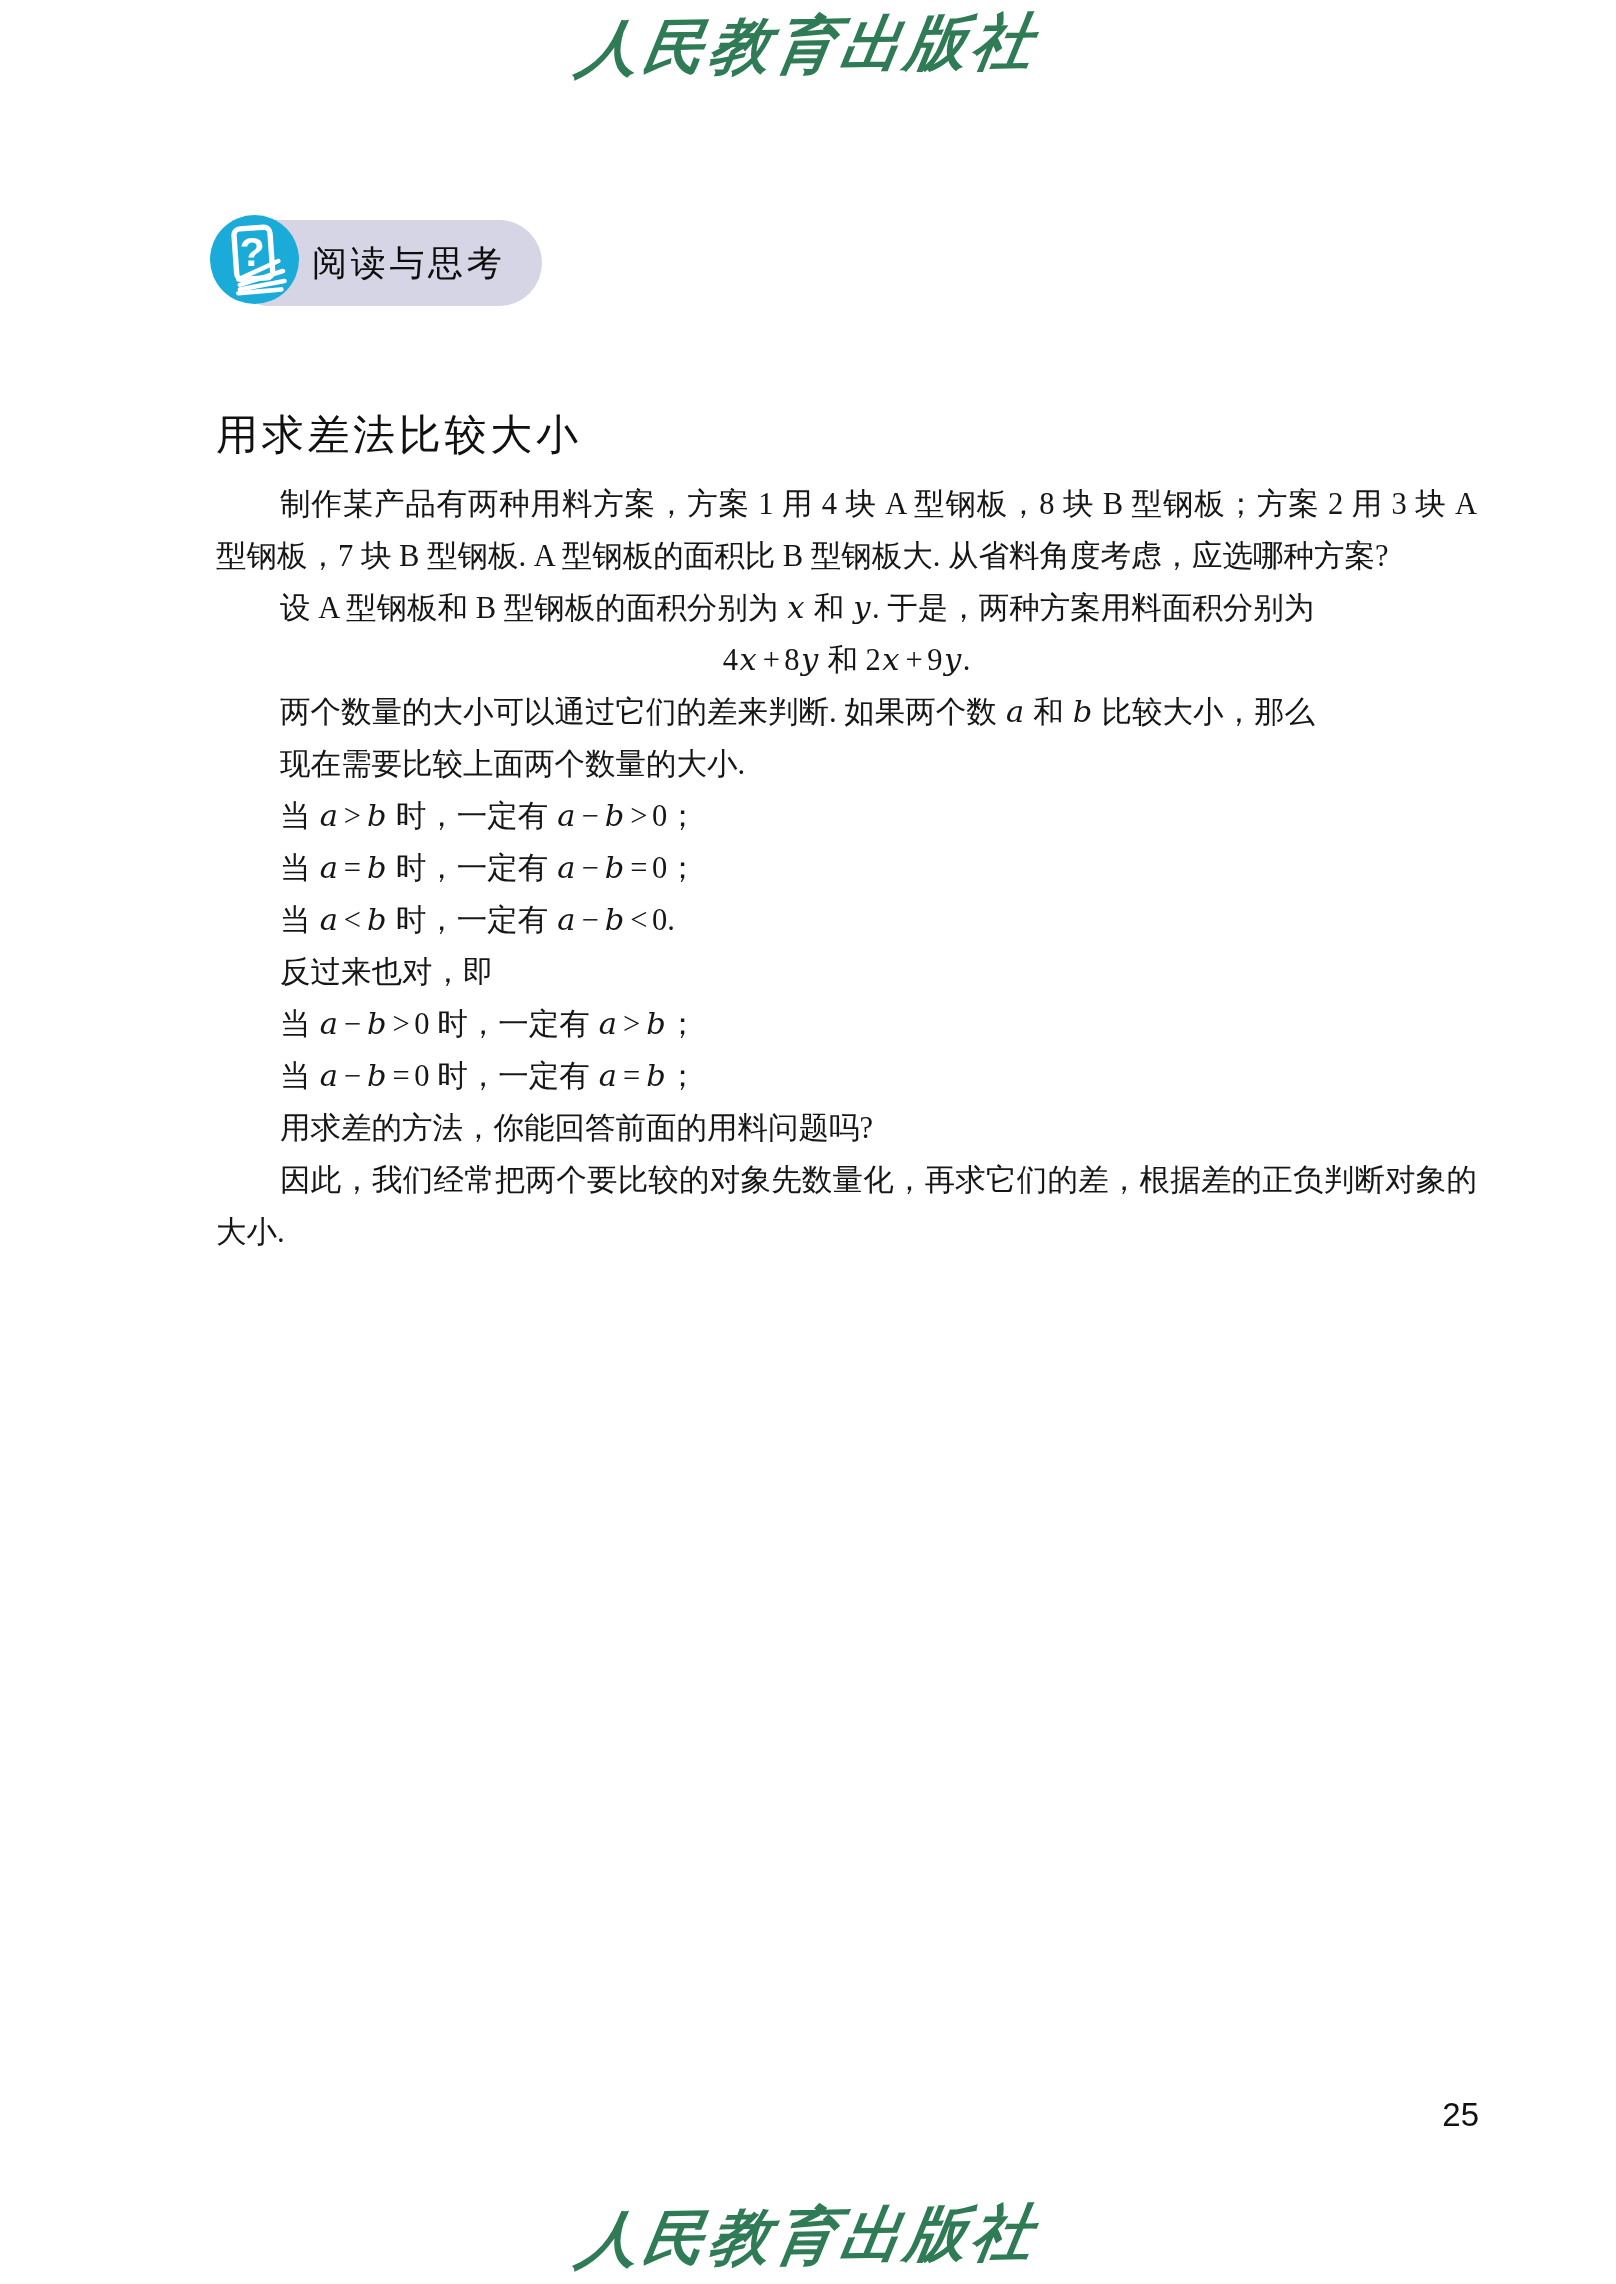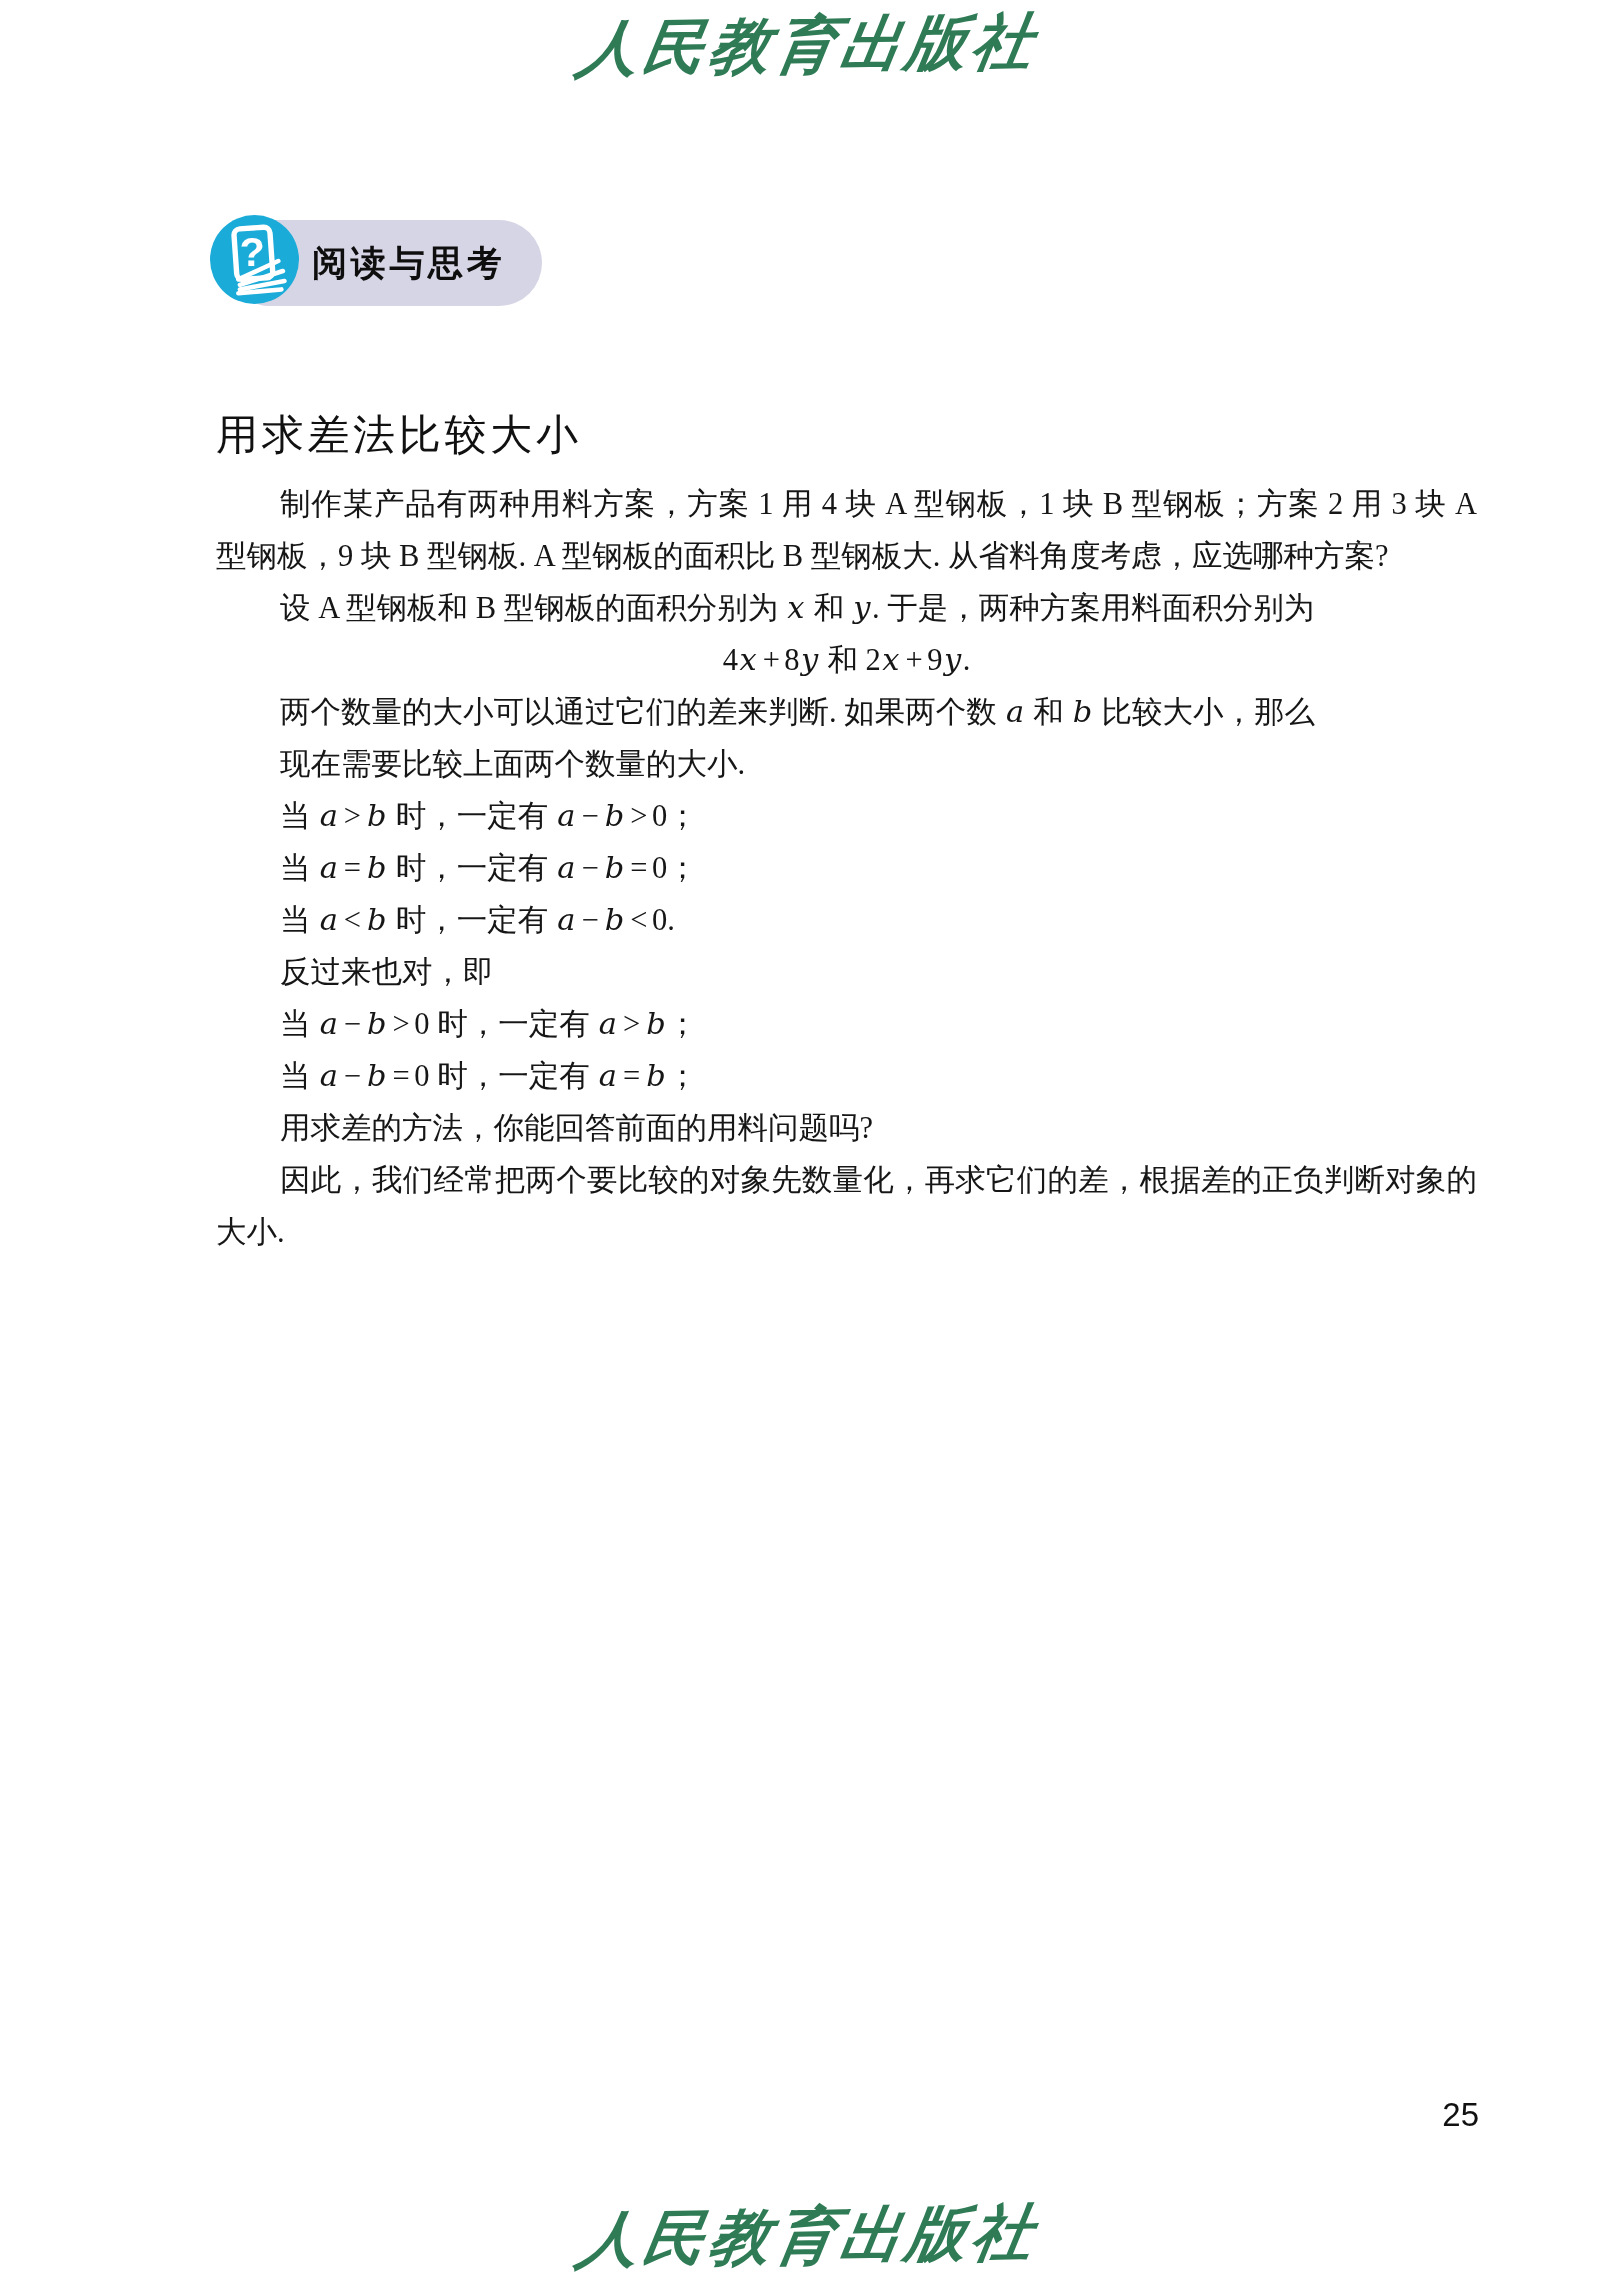--- a/index.html
+++ b/index.html
@@ -38,21 +38,21 @@
     height: 86px;
     background: #D6D5E5;
     border-radius: 19.3px 43px 43px 19.3px;
     display: flex;
     align-items: center;
     box-sizing: border-box;
     padding-left: 65px;
   }
   .badge-label {
     font-family: "Liberation Sans", "DejaVu Sans", sans-serif;
-    font-weight: 700;
+    font-weight: 400;
     font-size: 35px;
     letter-spacing: 3.7px;
     color: #0e0e0e;
     white-space: nowrap;
   }
   .badge-icon {
     position: absolute;
     left: 210px;
     top: 215px;
     width: 89px;
@@ -129,21 +129,21 @@
       <line x1="39" y1="91" x2="95" y2="73"></line>
       <line x1="39" y1="97" x2="97" y2="86"></line>
       <line x1="37" y1="102" x2="93" y2="97"></line>
     </g>
     <text x="55" y="67" text-anchor="middle" fill="#ffffff" font-family="Liberation Sans, DejaVu Sans, sans-serif" font-size="54" font-weight="bold">?</text>
   </svg>
 
   <div class="article-title">用求差法比较大小</div>
 
   <div class="body-text">
-    <p class="indent"><span>制作某产品有两种用料方案，方案 1 用 4 块 A 型钢板，1 块 B 型钢板；方案 2 用 3 块 A 型钢板，9 块 B 型钢板. A 型钢板的面积比 B 型钢板大. 从省料角度考虑，应选哪种方案?</span></p>
+    <p class="indent"><span>制作某产品有两种用料方案，方案 1 用 4 块 A 型钢板，8 块 B 型钢板；方案 2 用 3 块 A 型钢板，7 块 B 型钢板. A 型钢板的面积比 B 型钢板大. 从省料角度考虑，应选哪种方案?</span></p>
     <p class="indent"><span>设 A 型钢板和 B 型钢板的面积分别为 </span><span class="var">x</span><span> 和 </span><span class="var">y</span><span>. 于是，两种方案用料面积分别为</span></p>
     <p class="equation"><span>4</span><span class="var">x</span><span class="op">+</span><span>8</span><span class="var">y</span><span> 和 2</span><span class="var">x</span><span class="op">+</span><span>9</span><span class="var">y</span><span>.</span></p>
     <p class="indent"><span>两个数量的大小可以通过它们的差来判断. 如果两个数 </span><span class="var">a</span><span> 和 </span><span class="var">b</span><span> 比较大小，那么</span></p>
     <p class="indent"><span>现在需要比较上面两个数量的大小.</span></p>
     <p class="indent"><span>当 </span><span class="var">a</span><span class="op">&gt;</span><span class="var">b</span><span> 时，一定有 </span><span class="var">a</span><span class="op">−</span><span class="var">b</span><span class="op">&gt;</span><span>0；</span></p>
     <p class="indent"><span>当 </span><span class="var">a</span><span class="op">=</span><span class="var">b</span><span> 时，一定有 </span><span class="var">a</span><span class="op">−</span><span class="var">b</span><span class="op">=</span><span>0；</span></p>
     <p class="indent"><span>当 </span><span class="var">a</span><span class="op">&lt;</span><span class="var">b</span><span> 时，一定有 </span><span class="var">a</span><span class="op">−</span><span class="var">b</span><span class="op">&lt;</span><span>0.</span></p>
     <p class="indent"><span>反过来也对，即</span></p>
     <p class="indent"><span>当 </span><span class="var">a</span><span class="op">−</span><span class="var">b</span><span class="op">&gt;</span><span>0 时，一定有 </span><span class="var">a</span><span class="op">&gt;</span><span class="var">b</span><span>；</span></p>
     <p class="indent"><span>当 </span><span class="var">a</span><span class="op">−</span><span class="var">b</span><span class="op">=</span><span>0 时，一定有 </span><span class="var">a</span><span class="op">=</span><span class="var">b</span><span>；</span></p>

